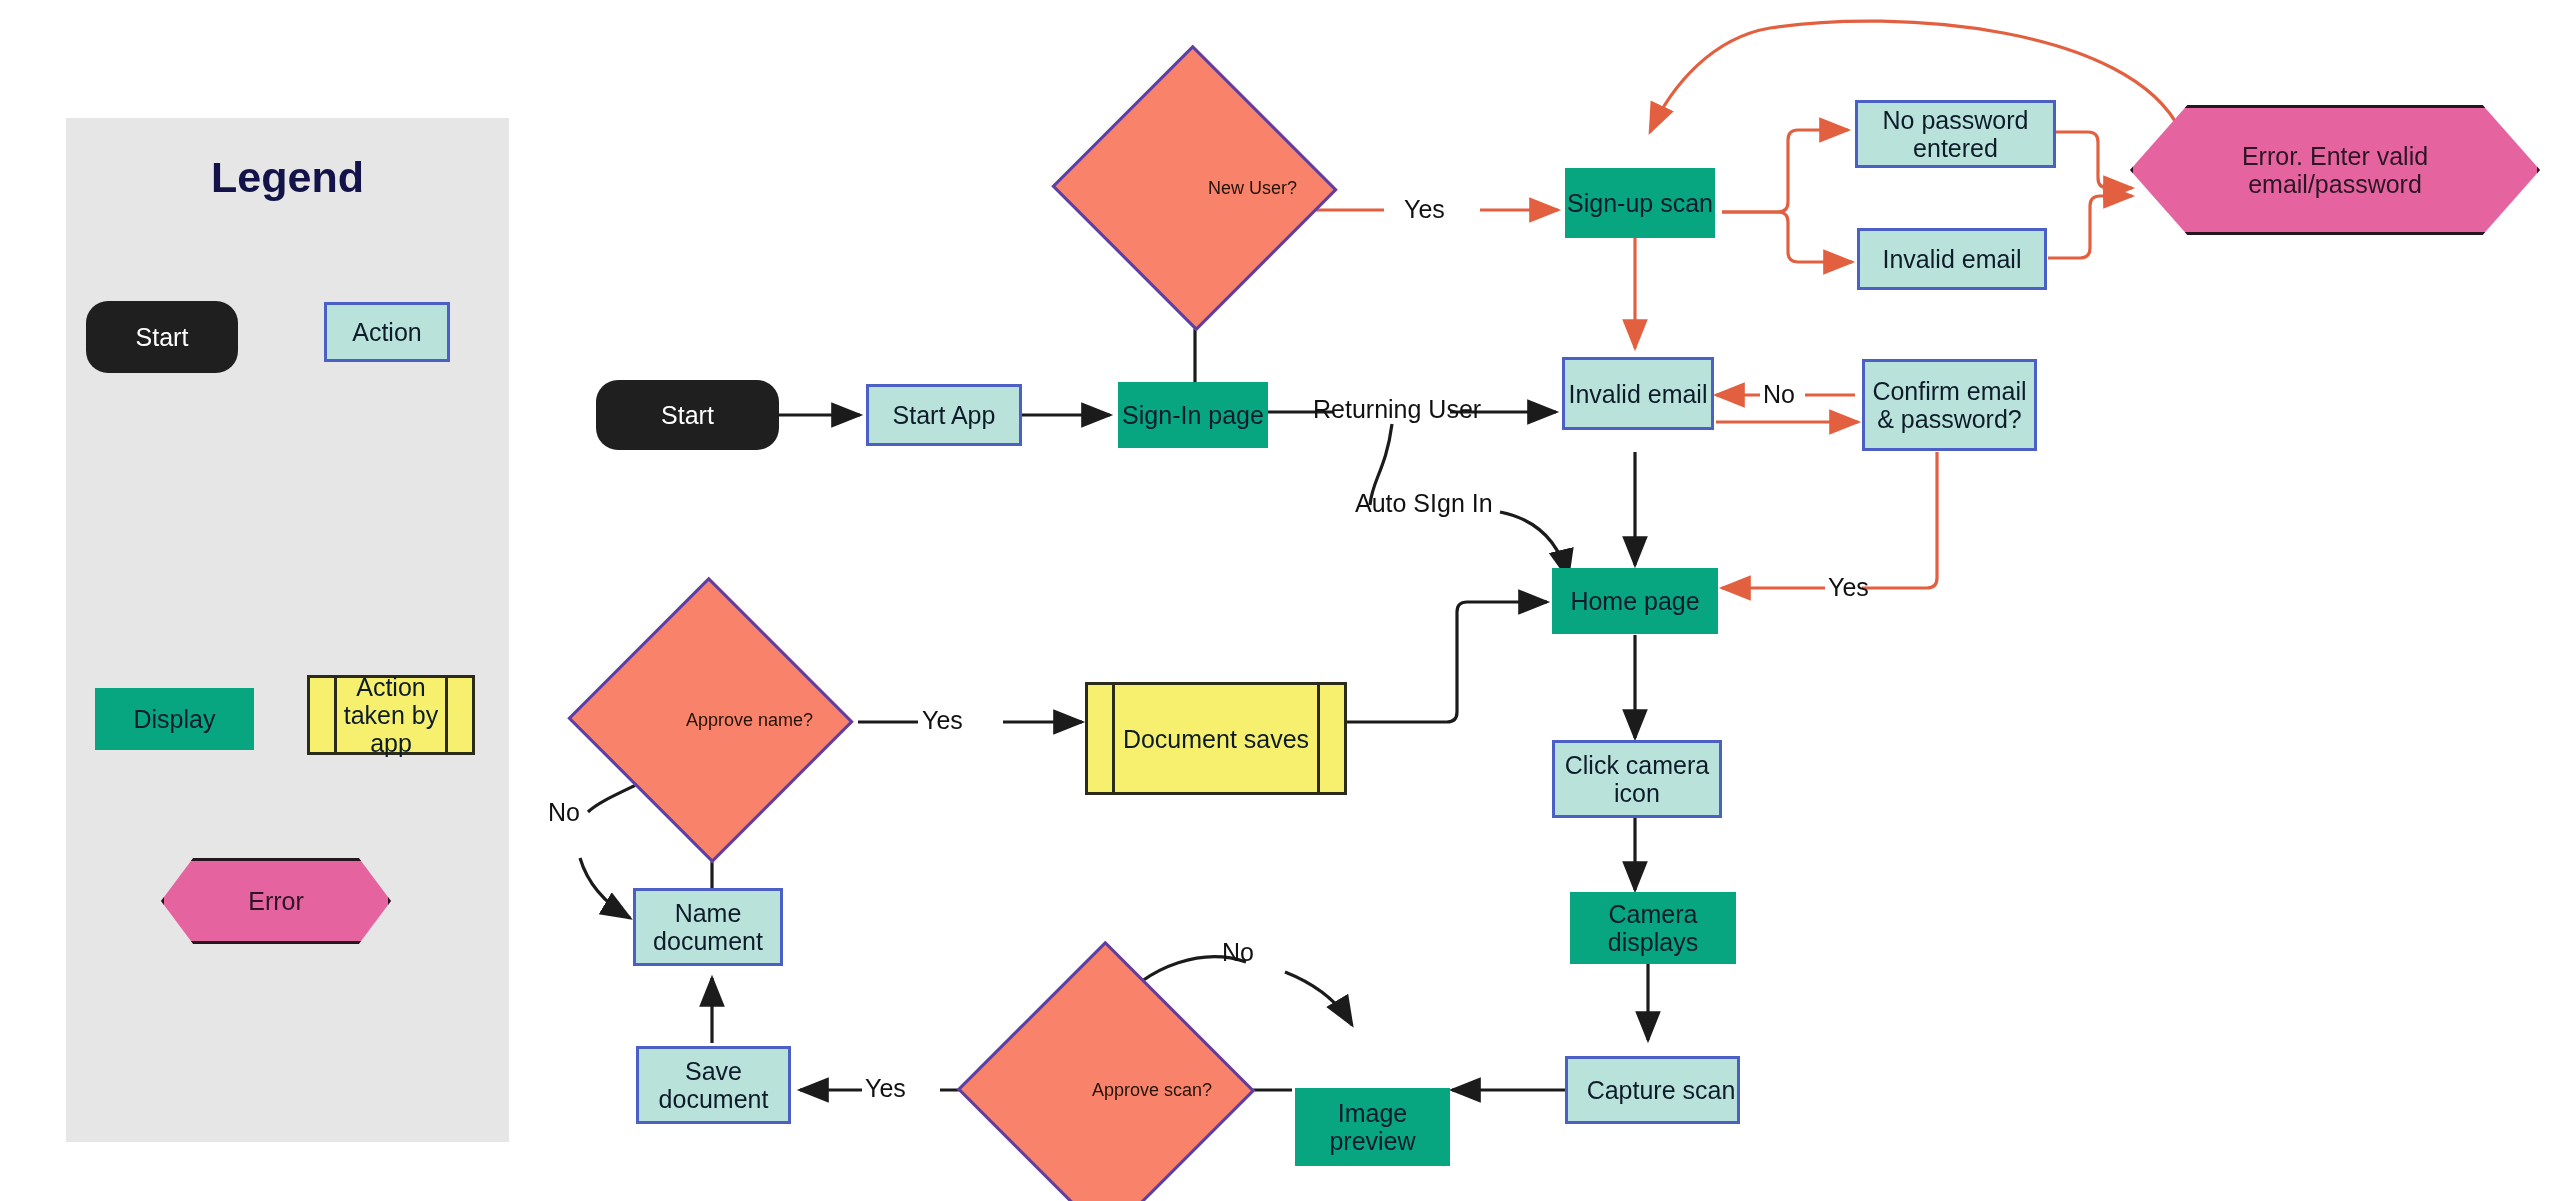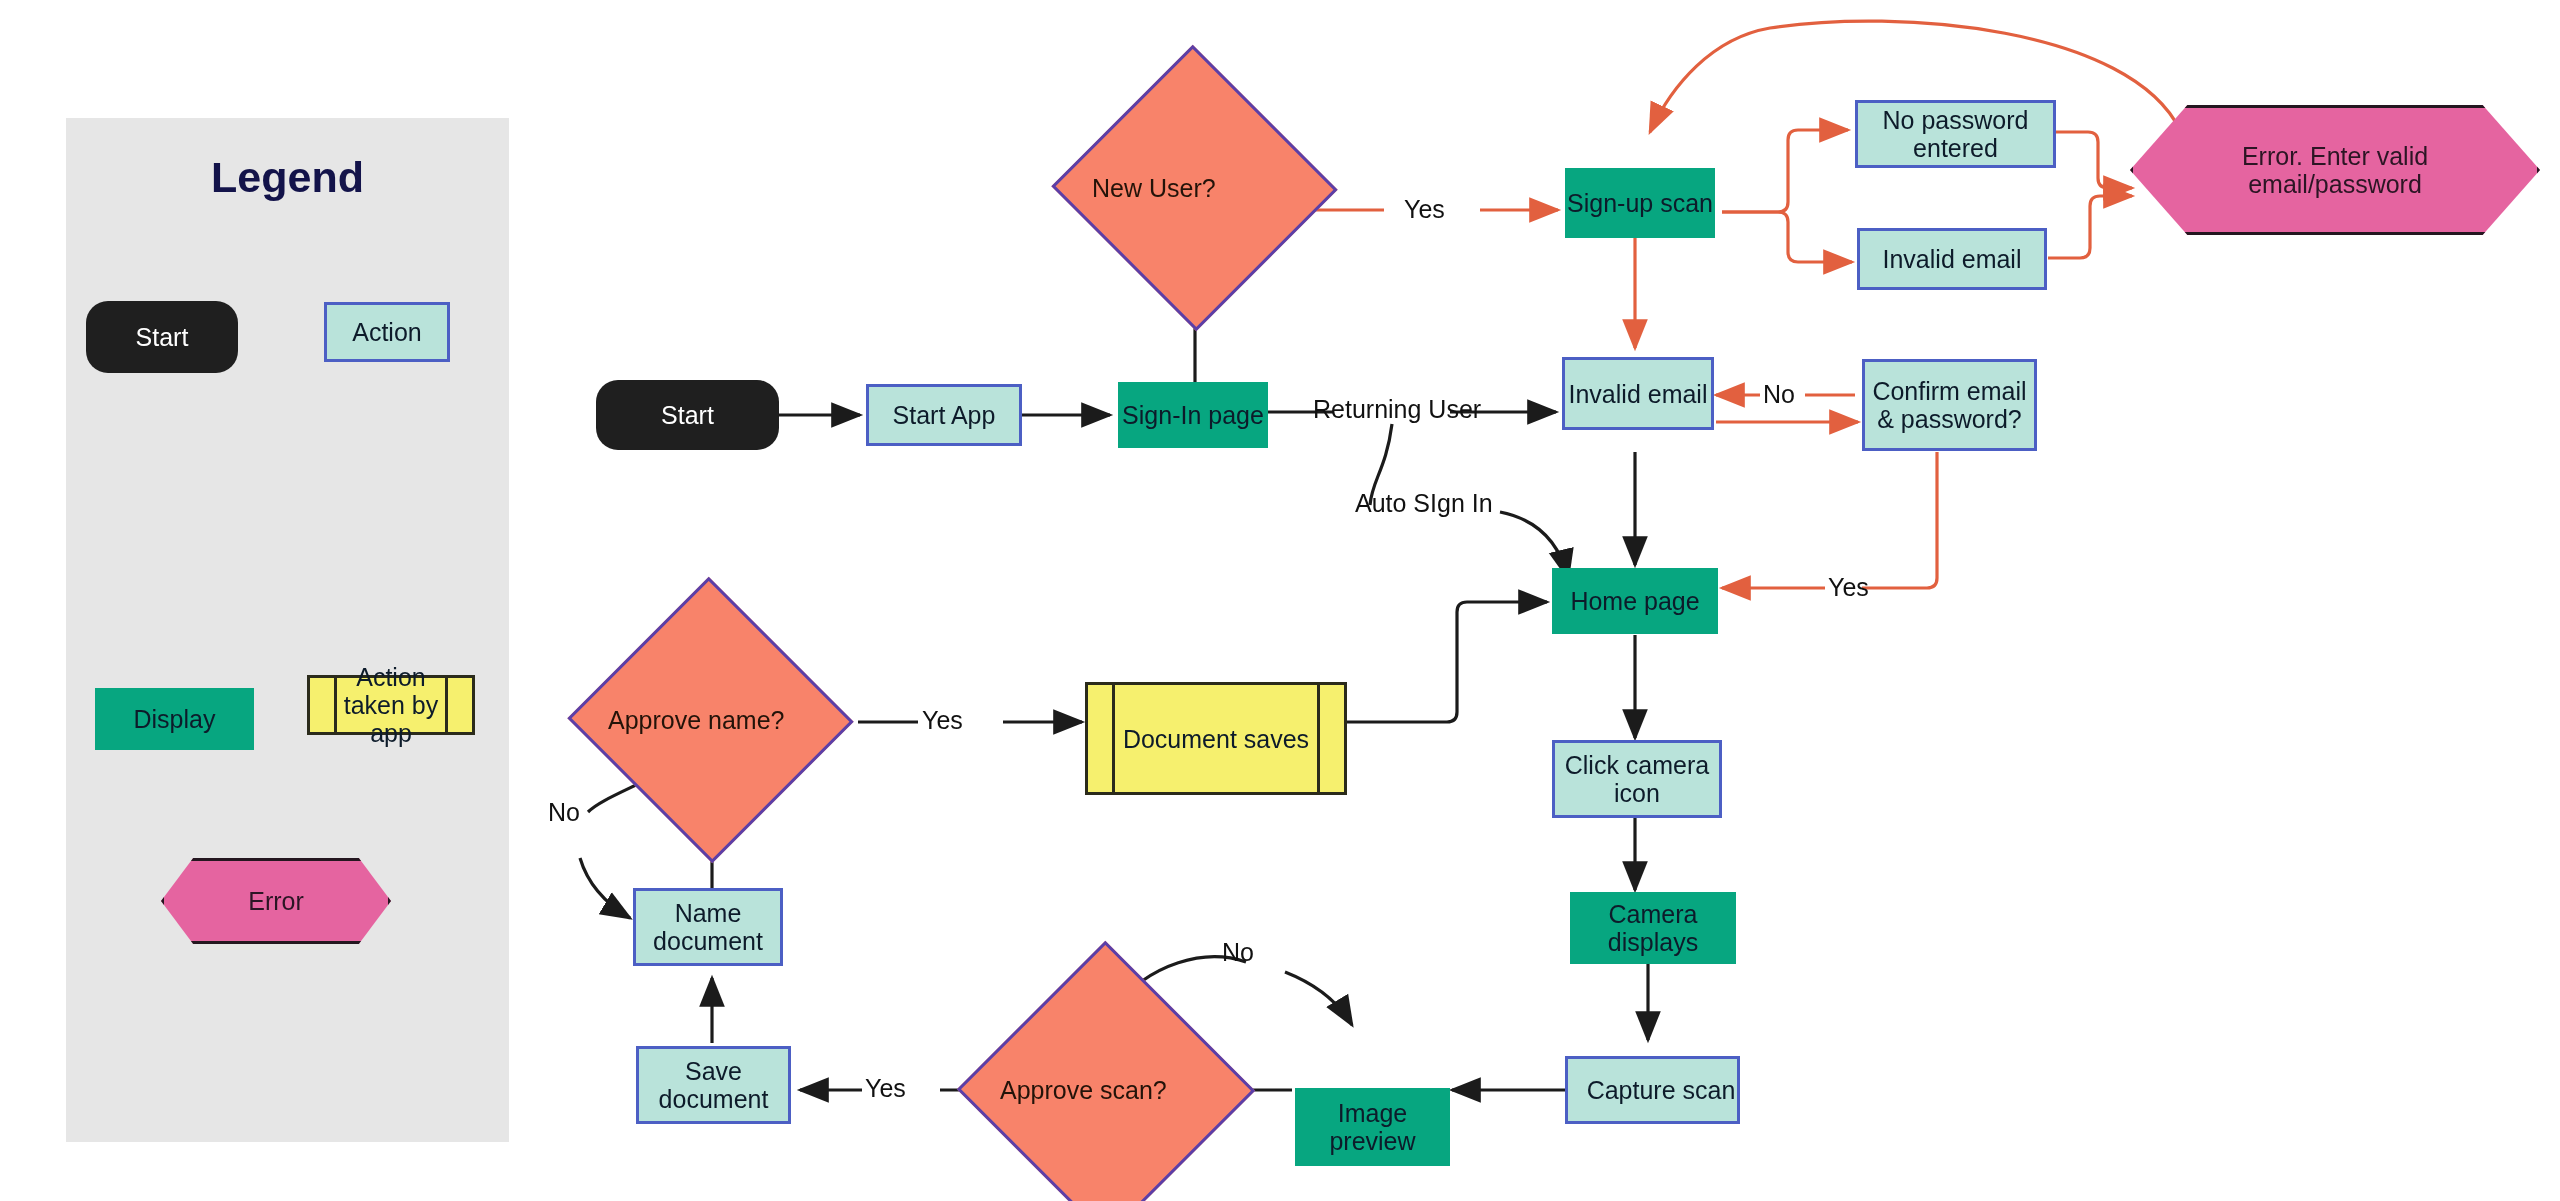--- a/index.html
+++ b/index.html
@@ -33,22 +33,22 @@
   .s-process::before,.s-process::after{
     content:"";position:absolute;top:0;bottom:0;width:3px;background:#2b2b1b;}
   .s-process::before{left:24px;}
   .s-process::after{right:24px;}
 
   
   .s-decision{background:transparent;}
   .s-decision .dia{position:absolute;left:0;top:0;right:0;bottom:0;
       background:#f8836a;border:3px solid #5b3fa8;
       transform:rotate(45deg);box-sizing:border-box;}
-  .s-decision .dtxt{position:relative;z-index:2;font-size:25px;color:#231309;
-      width:100%;text-align:left;}
+  .s-decision .dtxt{position:relative;z-index:2;font-size:18px;color:#231309;
+      width:100%;text-align:right;}
 
   
   .s-error{background:transparent;}
   .s-error .hex{position:absolute;inset:0;background:#e564a0;
       border:3px solid #241720;box-sizing:border-box;
       clip-path:polygon(14% 0%, 86% 0%, 100% 50%, 86% 100%, 14% 100%, 0% 50%);}
   .s-error .etxt{position:relative;z-index:2;width:100%;text-align:center;
       font-size:25px;color:#2c1524;}
 
   
@@ -157,21 +157,21 @@
 
     <div class="shape s-action" style="left:258px;top:184px;width:126px;height:60px;">
       <span>Action</span>
     </div>
 
 
     <div class="shape s-display" style="left:29px;top:570px;width:159px;height:62px;">
       <span>Display</span>
     </div>
 
-    <div class="shape s-process" style="left:241px;top:557px;width:168px;height:60px;justify-content:flex-end;">
+    <div class="shape s-process" style="left:241px;top:557px;width:168px;height:80px;justify-content:flex-end;">
       <span style="padding:0 26px;">Action taken by app</span>
     </div>
 
     <div class="shape s-error" style="left:95px;top:740px;width:230px;height:86px;">
       <span class="hex"></span>
       <span class="etxt">Error</span>
     </div>
   </div>
 
   <div class="shape s-start" style="left:596px;top:380px;width:183px;height:70px;">

